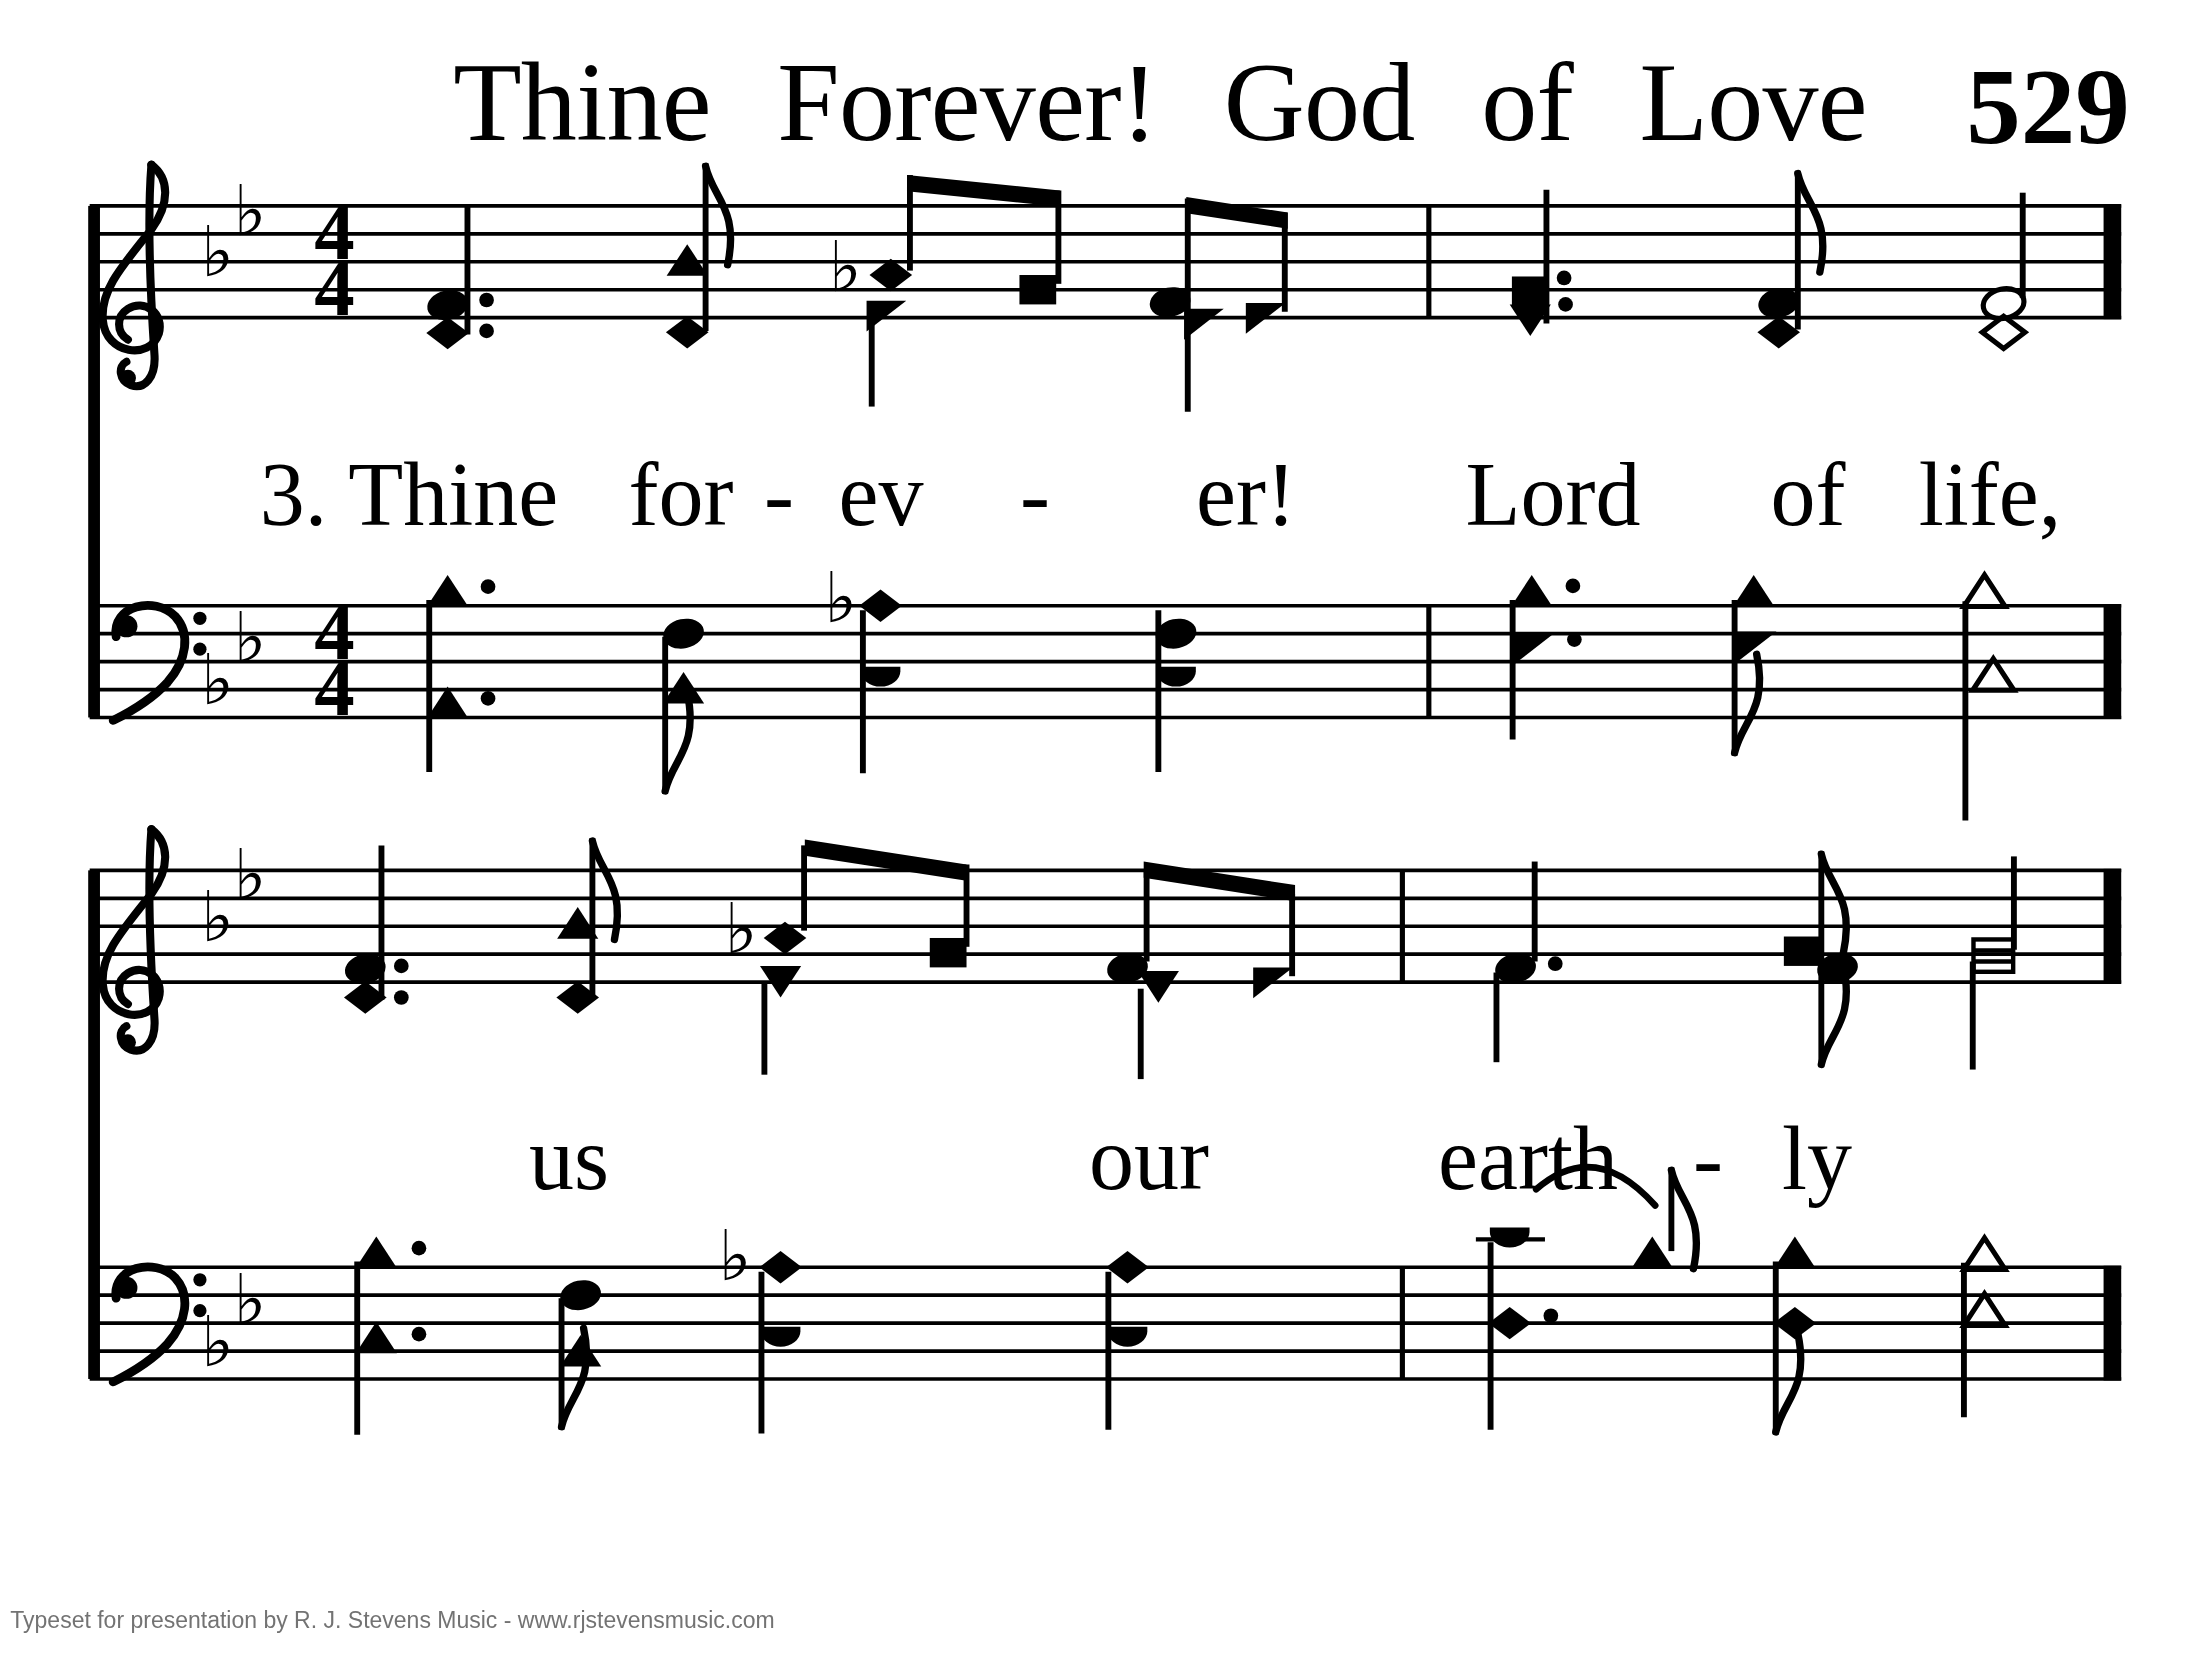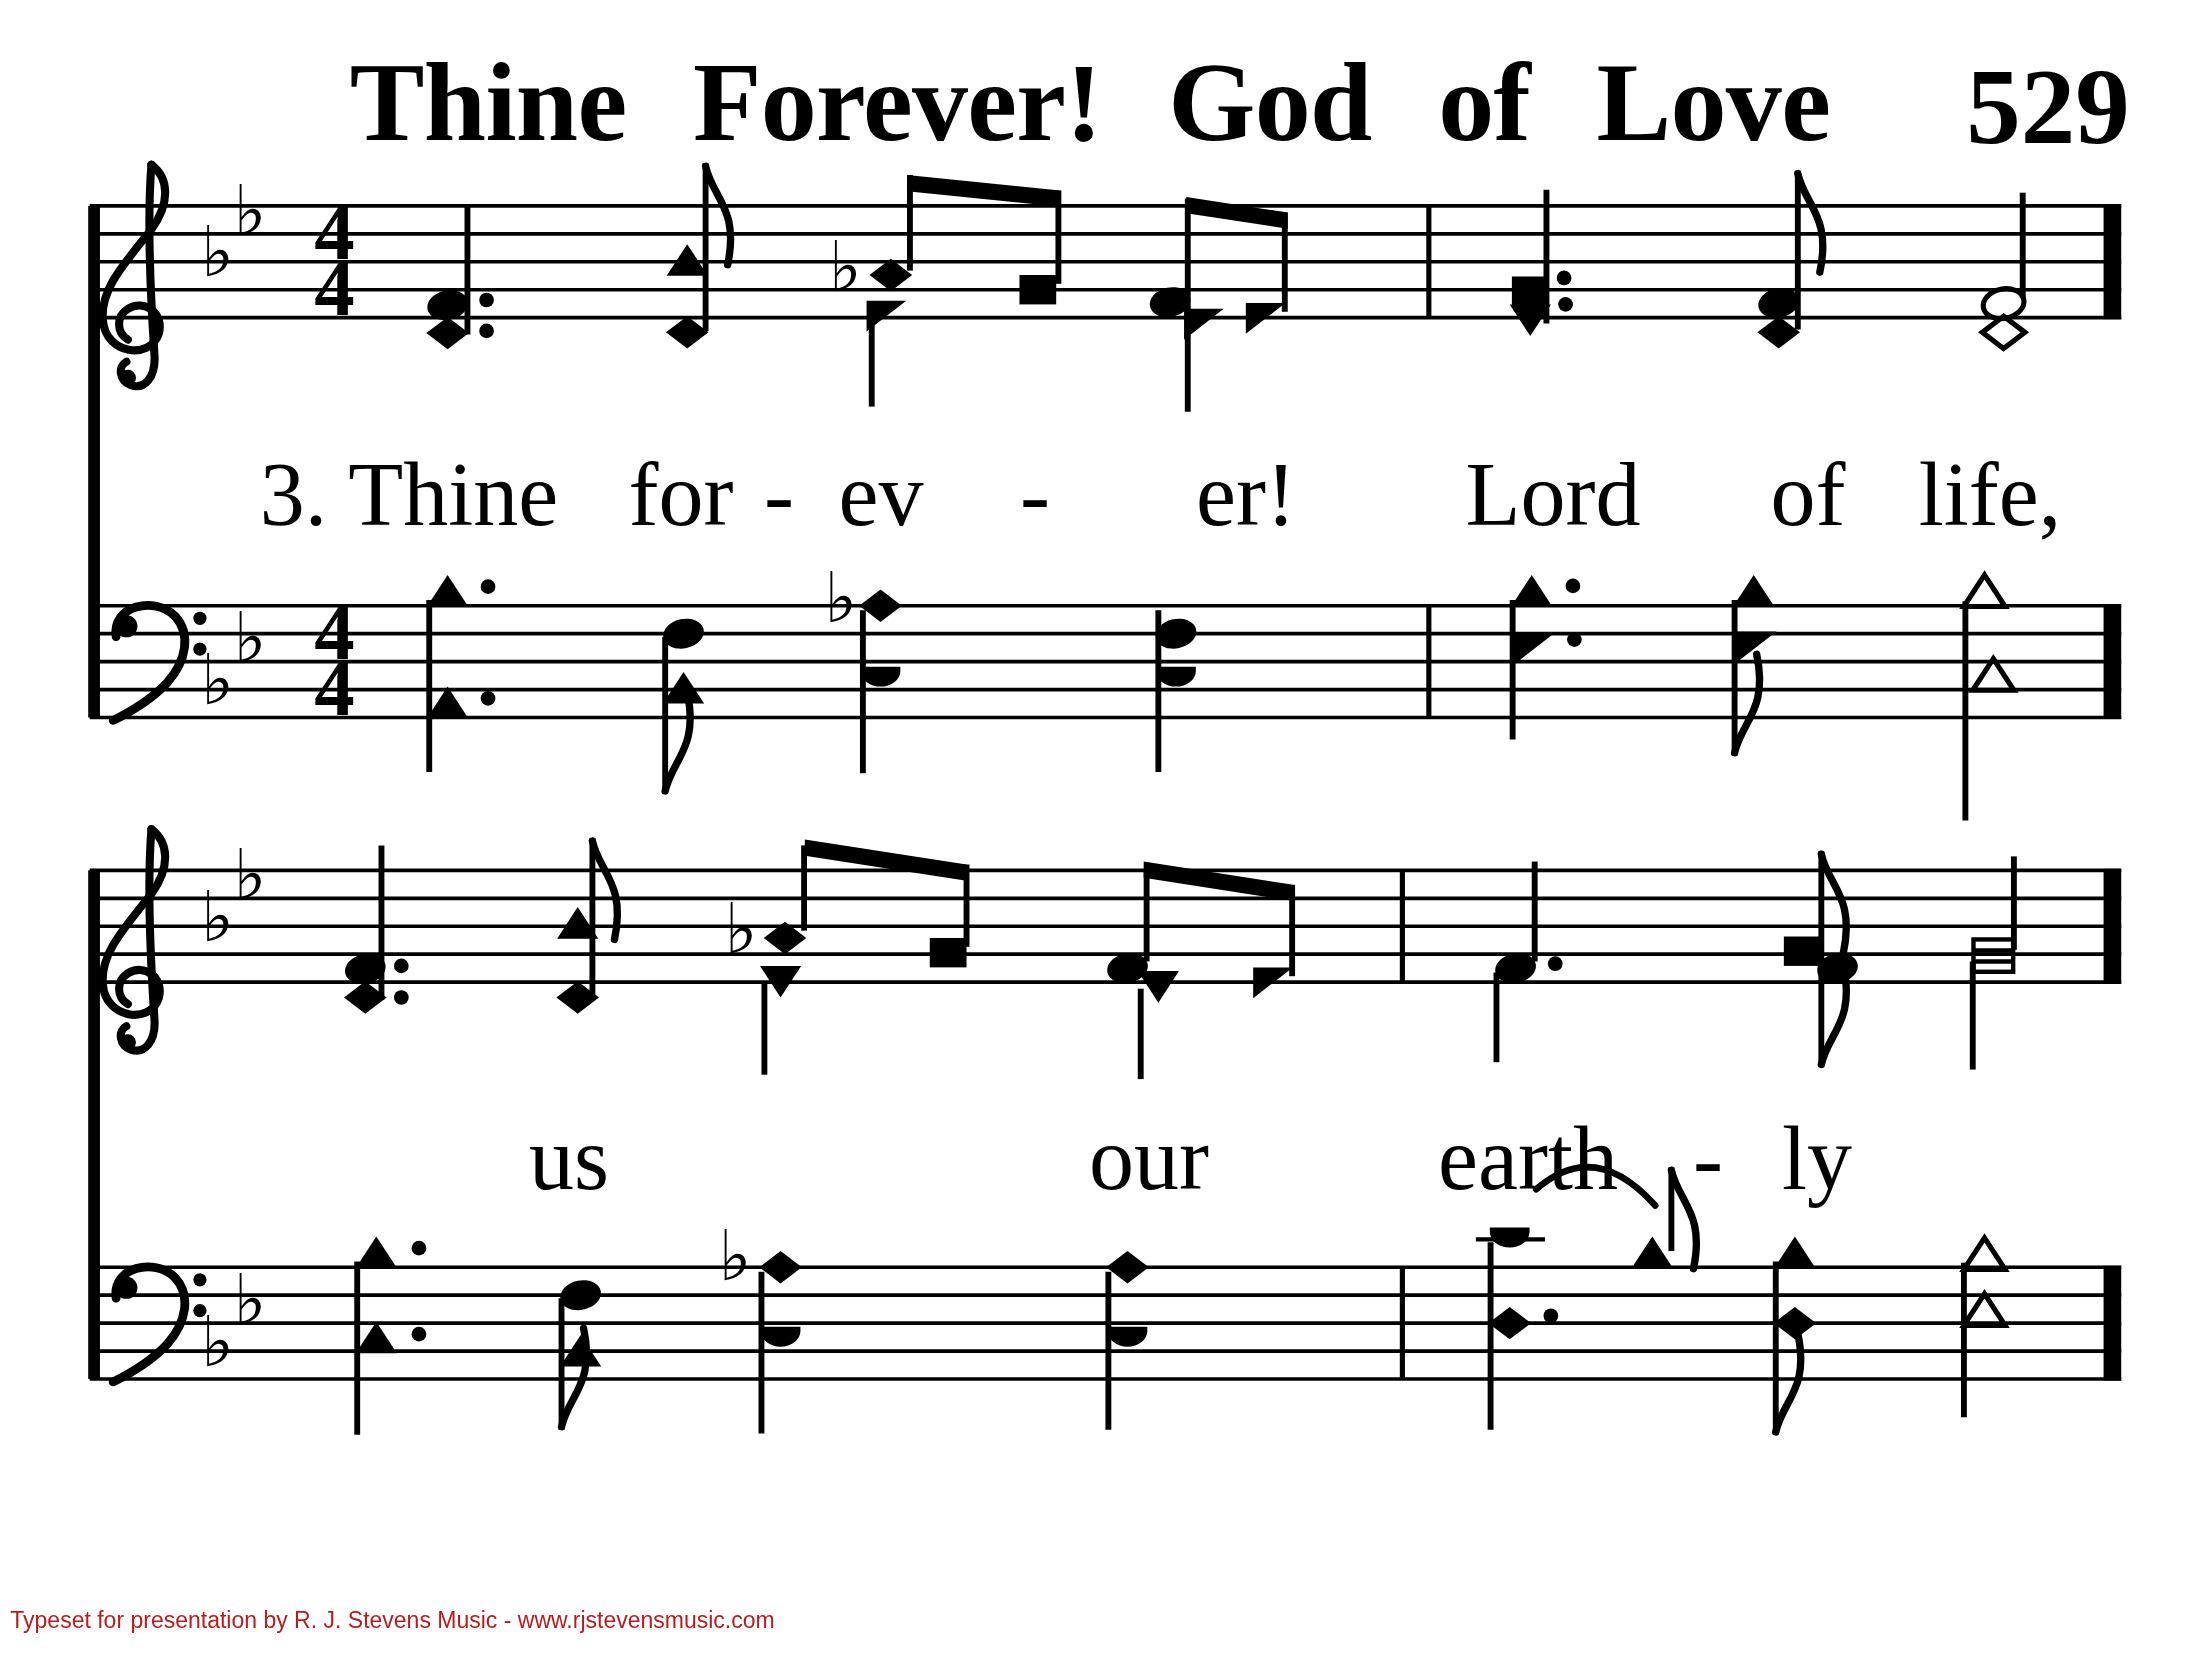--- a/index.html
+++ b/index.html
@@ -1,29 +1,29 @@
 <!DOCTYPE html>
 <html style="font-size:11.8px"><head>
 <meta charset="utf-8">
 <style>
   html,body{margin:0;padding:0;background:#fff;}
   body{width:2205px;height:1654px;position:relative;overflow:hidden;
        font-family:"Liberation Serif",serif;color:#000;}
-  .title{position:absolute;top:38px;left:1090px;transform:translateX(-50%);
-         font-size:112px;font-weight:bold;white-space:nowrap;word-spacing:0.35em;
+  .title{position:absolute;top:38px;left:1160px;transform:translateX(-50%);
+         font-size:112px;font-weight:normal;white-space:nowrap;word-spacing:0.35em;
          letter-spacing:-0.7px;}
   .hymn-number{position:absolute;top:44px;left:2048px;transform:translateX(-50%);
          font-size:109px;font-weight:bold;text-align:center;}
   .lyric-line{position:absolute;left:0;top:0;width:2205px;height:118px;margin-top:36px;}
   .lyric-line span{position:absolute;transform:translateX(-50%);
          font-size:90px;white-space:nowrap;}
   #lyric-line-1{top:407px;}
   #lyric-line-2{top:1071px;}
   .footer{position:absolute;left:10.3px;top:1607px;
-          font-family:"Liberation Sans",sans-serif;font-size:23px;color:#b91c1c;}
+          font-family:"Liberation Sans",sans-serif;font-size:23px;color:#737373;}
   svg{position:absolute;left:0;top:0;}
 </style>
 </head>
 <body>
 
 <div class="title">Thine Forever! God of Love</div>
 <div class="hymn-number">529</div>
 
 <svg id="score-svg" width="2205" height="1654" viewBox="0 0 3000 2250">
     <g>

